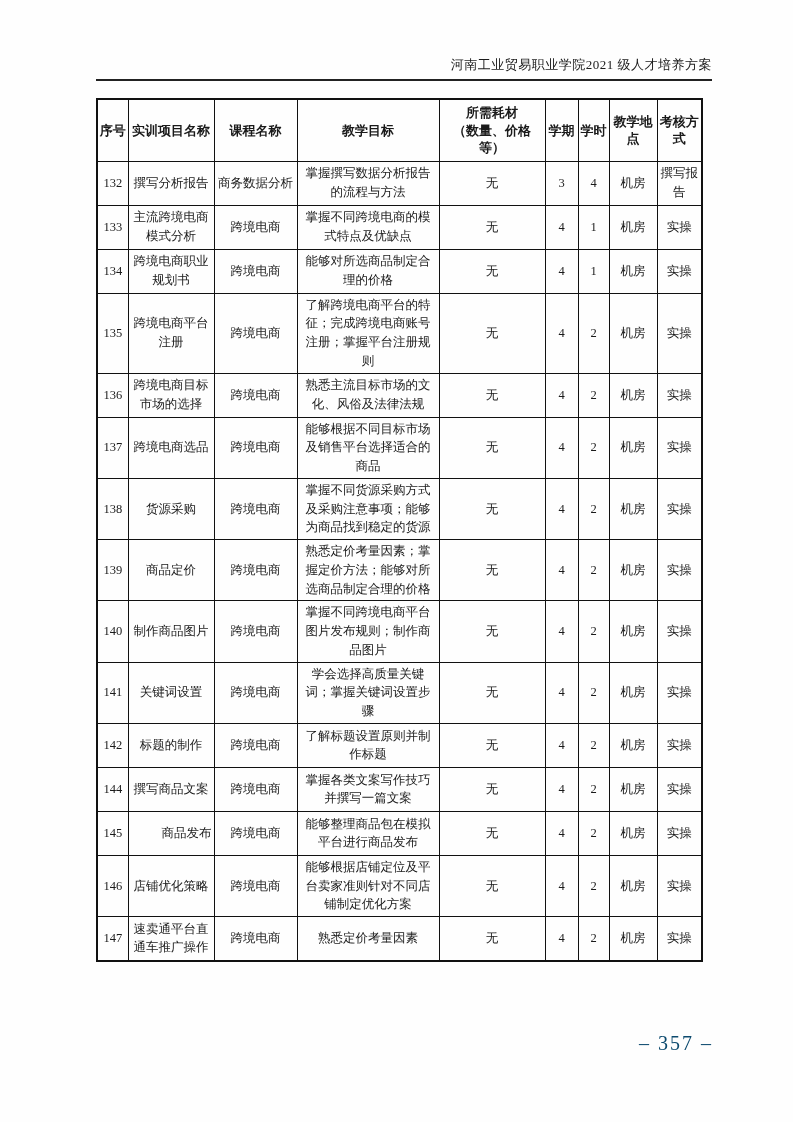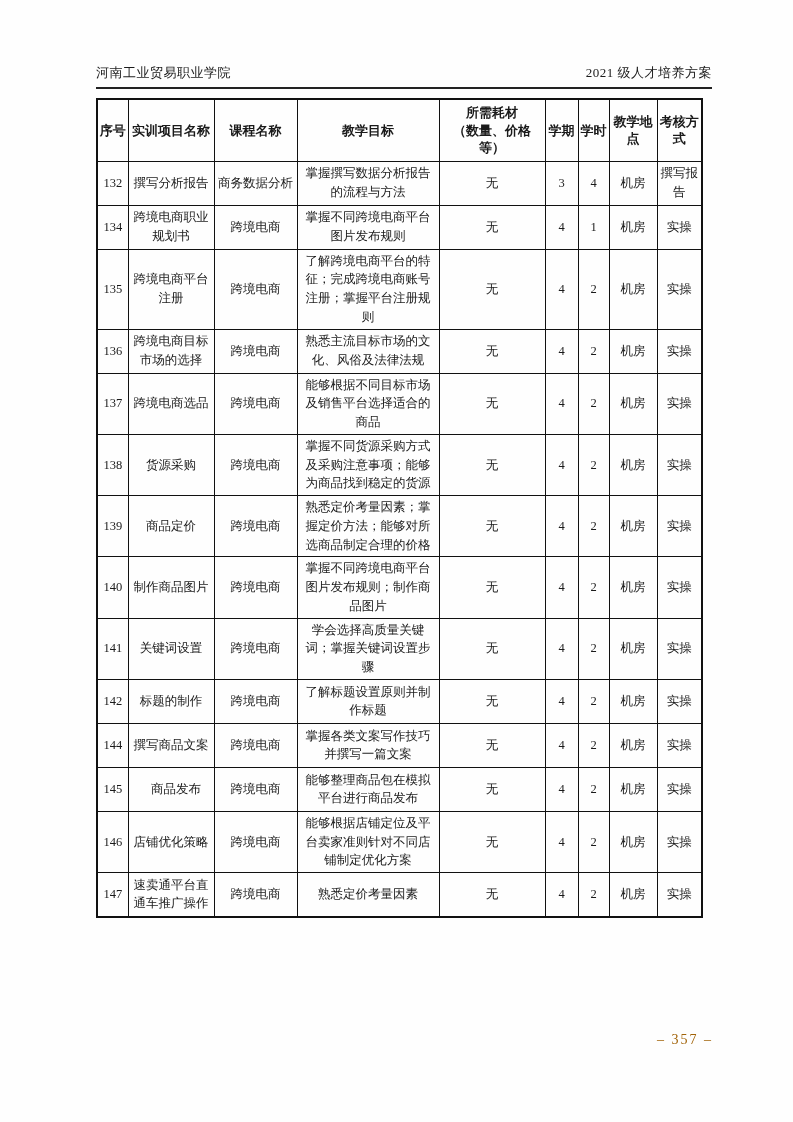--- a/index.html
+++ b/index.html
@@ -12,24 +12,24 @@
     height: 1122px;
     background: #fefefe;
     margin: 0 auto;
     overflow: hidden;
     color: #1a1a1a;
   }
 
   .page-header {
     position: absolute;
     left: 96px;
-    top: 64px;
+    top: 56px;
     width: 616px;
     display: flex;
-    justify-content: space-between;
+    justify-content: flex-end;
     align-items: flex-end;
     font-size: 13px;
     padding-bottom: 5px;
     border-bottom: 2px solid #222;
     letter-spacing: 0.5px;
   }
 
   table.training-table {
     position: absolute;
     left: 96px;
@@ -58,30 +58,30 @@
     padding: 4px 1px;
     background: #fefefe;
   }
   table.training-table tbody tr { min-height: 44px; }
   table.training-table tbody td { height: 44px; }
   td.c-objective {
     text-align: left;
     vertical-align: top;
     padding: 1px 3px;
   }
-  td.c-project[data-align="left"] { text-align: center; padding-left: 12px; }
+  td.c-project[data-align="left"] { text-align: right; padding-left: 12px; }
   td.c-no, td.c-semester, td.c-hours { font-family: "Liberation Serif", serif; margin-left: 8px; }
 
   .page-number {
     position: absolute;
     right: 80px;
     top: 1032px;
-    font-size: 14px;
+    font-size: 20px;
     letter-spacing: 2px;
-    color: #a16207;
+    color: #0c4a6e;
   }
 </style>
 </head>
 <body>
 
 <div class="page">
 
   <div class="page-header">
     <span>河南工业贸易职业学院</span>
     <span>2021 级人才培养方案</span>
@@ -121,24 +121,35 @@
     <td class="c-project">撰写分析报告</td>
     <td class="c-course">商务数据分析</td>
     <td class="c-objective">掌握撰写数据分析报告的流程与方法</td>
     <td class="c-materials">无</td>
     <td class="c-semester">3</td>
     <td class="c-hours">4</td>
     <td class="c-location">机房</td>
     <td class="c-assessment">撰写报告</td>
   </tr>
         <tr>
+    <td class="c-no">133</td>
+    <td class="c-project">主流跨境电商模式分析</td>
+    <td class="c-course">跨境电商</td>
+    <td class="c-objective">掌握不同跨境电商的模式特点及优缺点</td>
+    <td class="c-materials">无</td>
+    <td class="c-semester">4</td>
+    <td class="c-hours">1</td>
+    <td class="c-location">机房</td>
+    <td class="c-assessment">实操</td>
+  </tr>
+        <tr>
     <td class="c-no">134</td>
     <td class="c-project">跨境电商职业规划书</td>
     <td class="c-course">跨境电商</td>
-    <td class="c-objective">掌握不同跨境电商平台图片发布规则</td>
+    <td class="c-objective">能够对所选商品制定合理的价格</td>
     <td class="c-materials">无</td>
     <td class="c-semester">4</td>
     <td class="c-hours">1</td>
     <td class="c-location">机房</td>
     <td class="c-assessment">实操</td>
   </tr>
         <tr>
     <td class="c-no">135</td>
     <td class="c-project">跨境电商平台注册</td>
     <td class="c-course">跨境电商</td>

